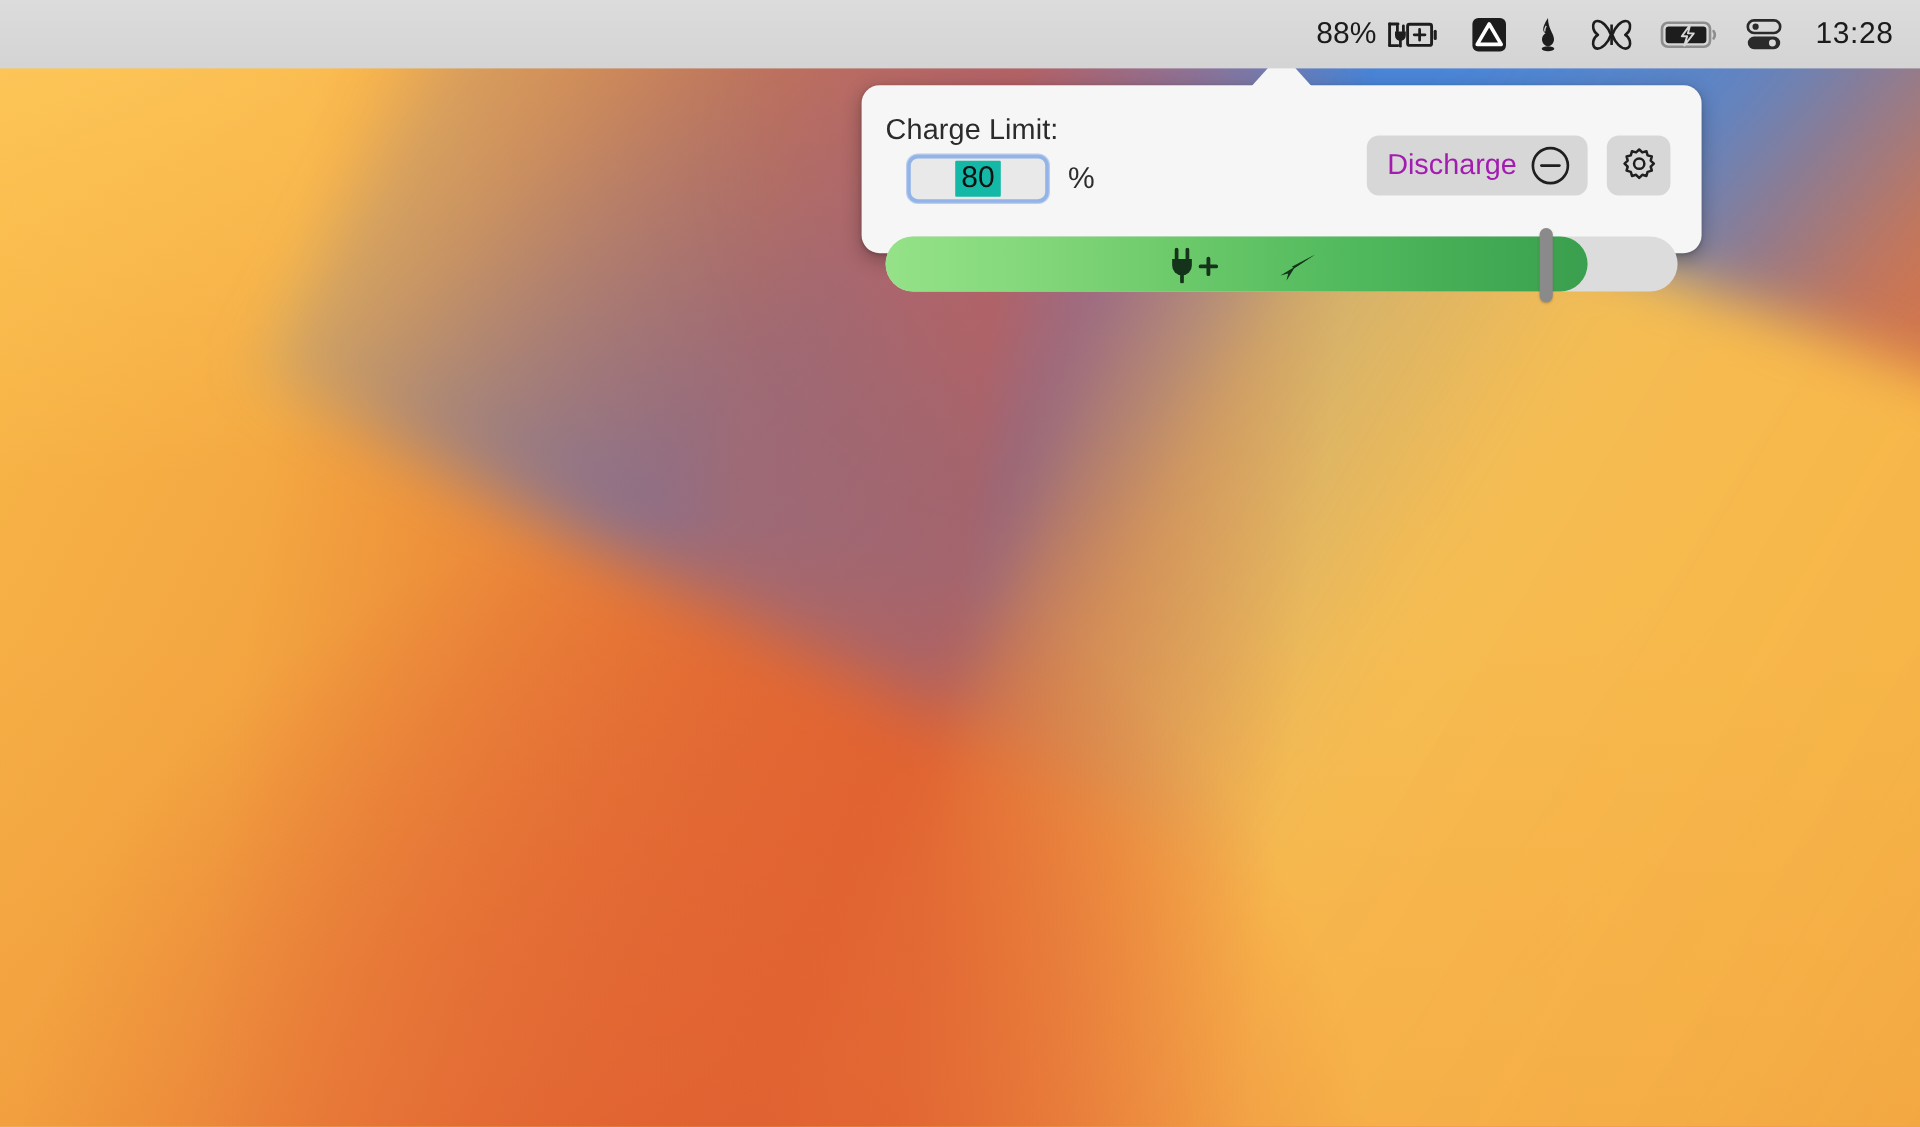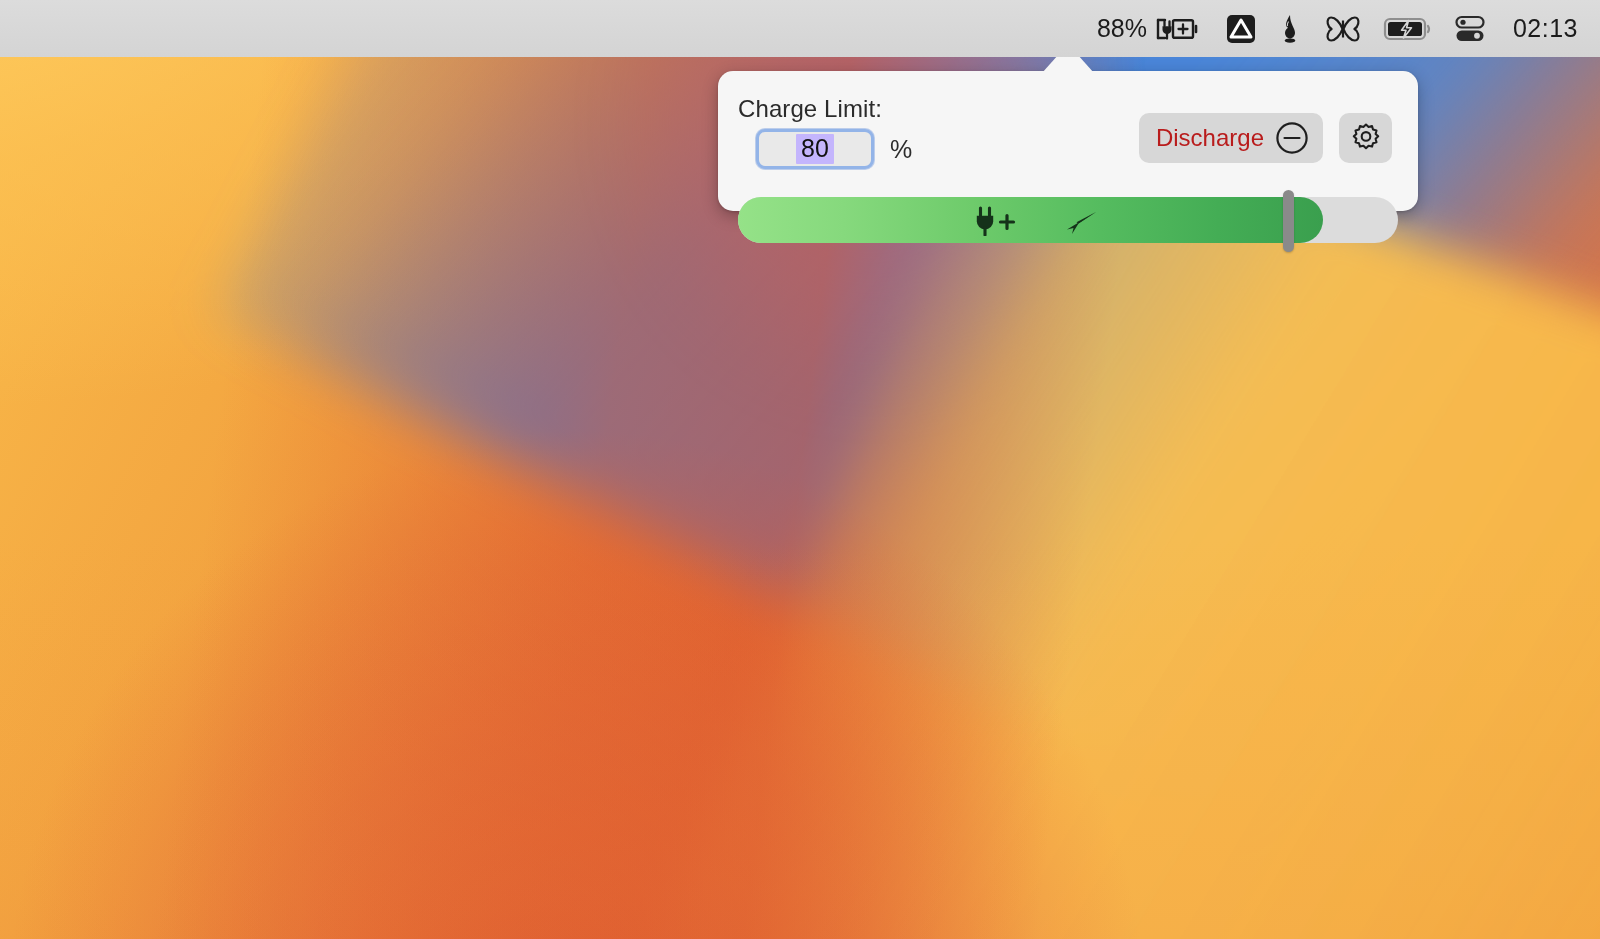--- a/index.html
+++ b/index.html
@@ -213,21 +213,21 @@
     border: 3px solid #93b4e8;
     box-shadow: 0 0 0 1px rgba(140,172,225,0.55);
     display: flex;
     align-items: center;
     justify-content: center;
     box-sizing: border-box;
   }
   .limit-value {
     font-size: 25px;
     color: #111;
-    background: #c4b5fd;
+    background: #14b8a6;
     padding: 1px 5px 2px 5px;
     border-radius: 1px;
     line-height: 1.05;
   }
   .pct-sign {
     position: absolute;
     left: 152px;
     top: 40px;
     font-size: 25px;
     color: #2d2d2d;
@@ -242,21 +242,21 @@
     gap: 16px;
   }
   .pill-btn {
     display: flex;
     align-items: center;
     gap: 11px;
     height: 50px;
     padding: 0 14px 0 17px;
     border-radius: 10px;
     background: #d7d7d7;
-    color: #b91c1c;
+    color: #a21caf;
     font-size: 24px;
     border: none;
     cursor: default;
     box-sizing: border-box;
     font-family: "Liberation Sans", sans-serif;
   }
   .icon-btn {
     display: flex;
     align-items: center;
     justify-content: center;
@@ -406,21 +406,21 @@
       <div class="mb-item">
         <svg class="mb-icon" width="34" height="30" viewBox="0 0 34 30">
           <rect x="3.5" y="3" width="27" height="10.5" rx="5.25" fill="none" stroke="#2a2a2a" stroke-width="2.2"></rect>
           <circle cx="10" cy="8.25" r="2.6" fill="#2a2a2a"></circle>
           <rect x="3.5" y="16.5" width="27" height="10.5" rx="5.25" fill="#2a2a2a"></rect>
           <circle cx="24" cy="21.75" r="2.9" fill="#d7d7d7"></circle>
         </svg>
       </div>
 
       <div class="mb-item" style="padding-left:4px;padding-right:0;">
-        <span class="mb-clock">02:13</span>
+        <span class="mb-clock">13:28</span>
       </div>
 
     </div>
   </div>
 
   <svg class="popover-arrow" viewBox="0 0 52 28">
     <path d="M0 28 L21 4.5 Q26 -0.6 31 4.5 L52 28 Z" fill="#f6f6f6"></path>
   </svg>
 
   <div class="popover">

